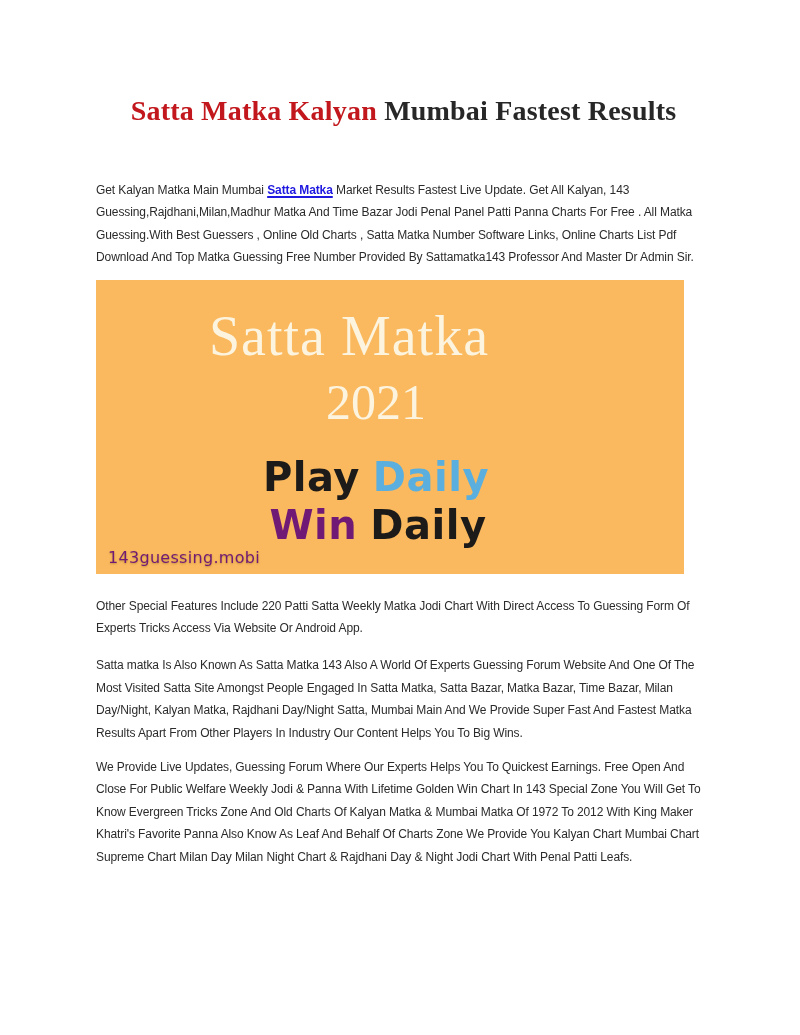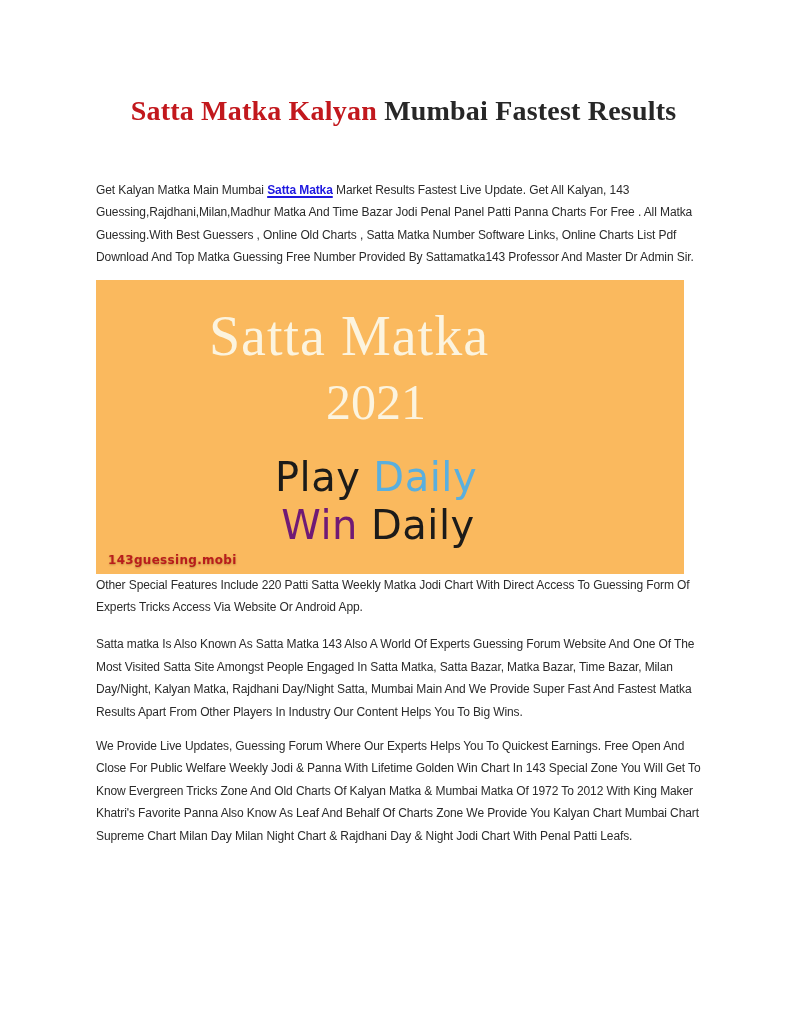--- a/index.html
+++ b/index.html
@@ -33,21 +33,21 @@
   .t-dark { color: #272727; }
   .par {
     width: 615px;
     margin: 0;
     font-size: 12px;
     line-height: 22.4px;
     letter-spacing: -0.1px;
     color: #2b2b2b;
   }
   .par-1 { margin-top: 49px; }
-  .par-2 { }
+  .par-2 { margin-top: 21px; }
   .par-3 { margin-top: 15px; }
   .par-4 { margin-top: 12px; }
   .link {
     color: #1e18e0;
     font-weight: bold;
     text-decoration: underline;
     text-decoration-thickness: 2px;
     text-underline-offset: 2px;
     cursor: pointer;
   }
@@ -75,39 +75,39 @@
     font-size: 50px;
     line-height: 60px;
     margin-top: 6px;
     transform: translateX(-14px);
   }
   .b-sans {
     display: flex;
     justify-content: center;
     gap: 13px;
     font-family: "DejaVu Sans", sans-serif;
-    font-weight: normal;
+    font-weight: bold;
     font-size: 40px;
     line-height: 46px;
     letter-spacing: 0.5px;
   }
   .b-l3 { margin-top: 22px; transform: translateX(-14px); }
   .b-l4 { margin-top: 2px;  transform: translateX(-12px); }
   .w-black { color: #1c1b19; }
   .w-blue  { color: #5aafde; }
   .w-cream { color: #701a75; }
   .b-mark {
     position: absolute;
     left: 12px;
     bottom: 7px;
     font-family: "DejaVu Sans", sans-serif;
-    font-weight: bold;
-    font-size: 12px;
+    font-weight: normal;
+    font-size: 16px;
     letter-spacing: 0.3px;
-    color: #b91c1c;
+    color: #701a75;
     text-shadow: 0 1px 2px rgba(90, 60, 10, 0.35);
   }
 </style>
 </head>
 <body>
 
 <div class="doc">
 
   <h1 class="title">
     <span class="t-red">Satta Matka Kalyan</span>

